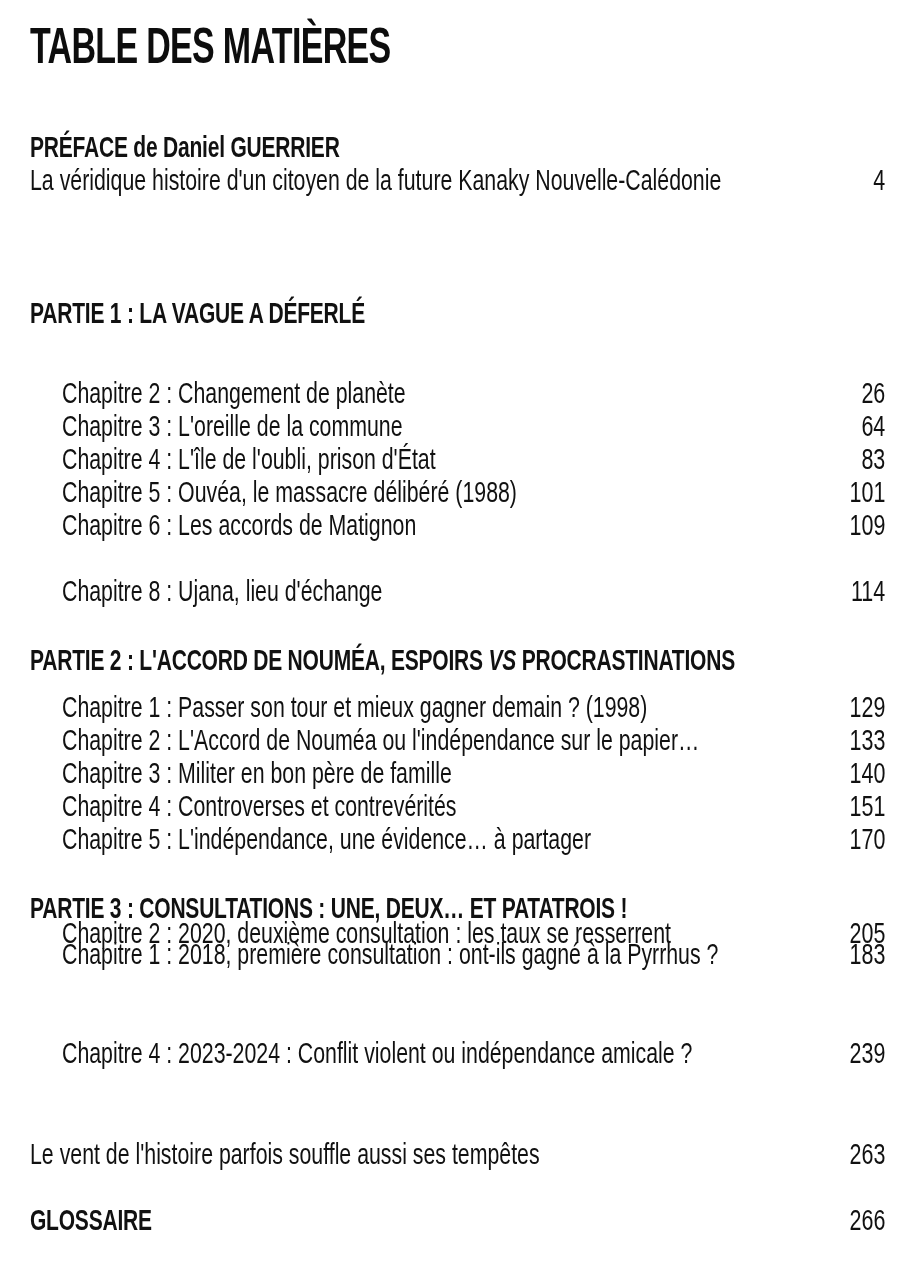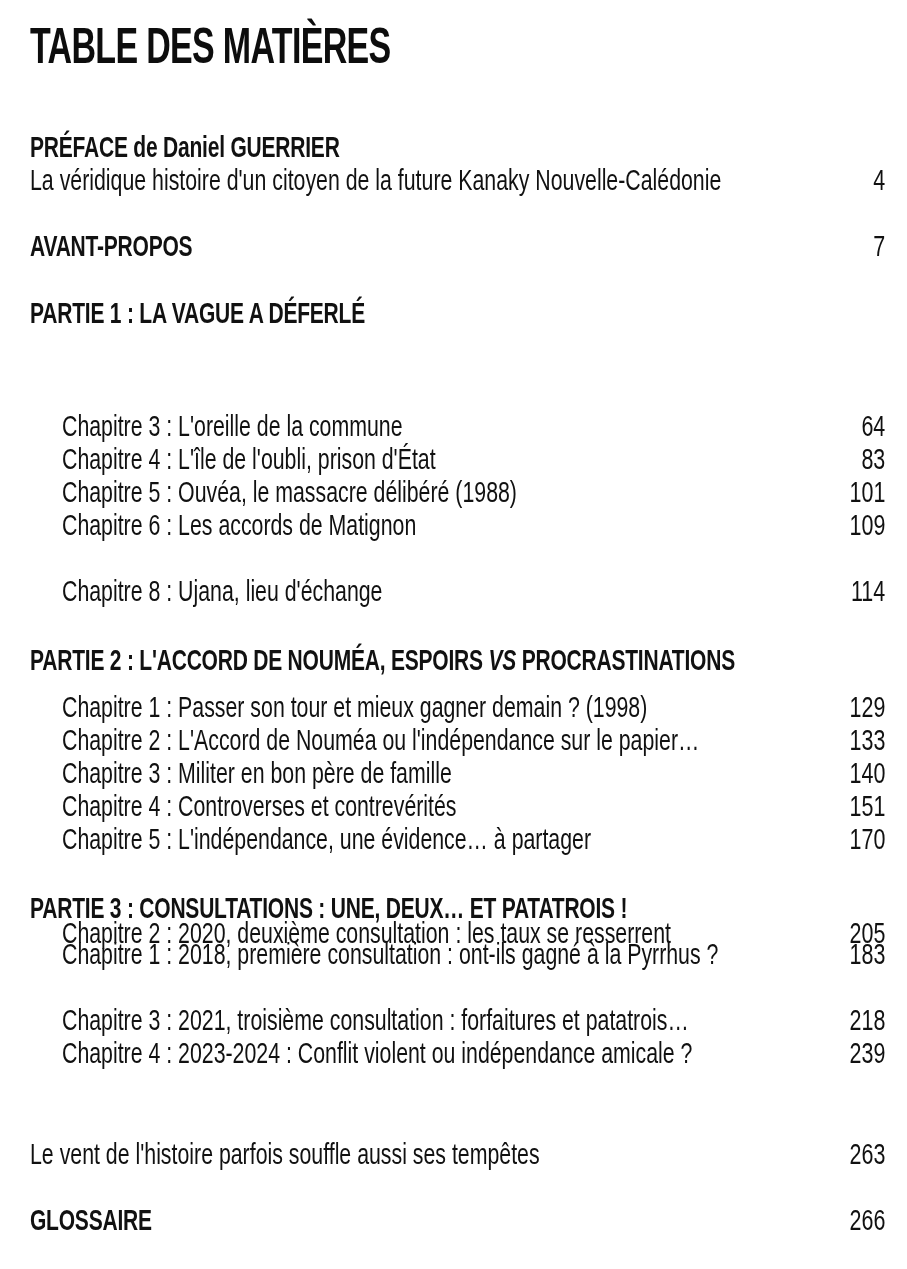--- a/index.html
+++ b/index.html
@@ -87,27 +87,27 @@
   <div class="title">TABLE DES MATIÈRES</div>
 
   <div class="row head" style="top:130px">
     <span class="label">PRÉFACE de Daniel GUERRIER</span>
   </div>
   <div class="row sub" style="top:163px">
     <span class="label">La véridique histoire d'un citoyen de la future Kanaky Nouvelle-Calédonie</span>
     <span class="page-num">4</span>
   </div>
 
-  <div class="row head" style="top:229px">
-    <span class="label">AVANT-PROPOS</span>
-    <span class="page-num">7</span>
-  </div>
 
   <div class="row head" style="top:296px">
     <span class="label">PARTIE 1 : LA VAGUE A DÉFERLÉ</span>
+  </div>
+  <div class="row chap" style="top:376px">
+    <span class="label">Chapitre 2 : Changement de planète</span>
+    <span class="page-num">26</span>
   </div>
   <div class="row chap" style="top:409px">
     <span class="label">Chapitre 3 : L'oreille de la commune</span>
     <span class="page-num">64</span>
   </div>
   <div class="row chap" style="top:442px">
     <span class="label">Chapitre 4 : L'île de l'oubli, prison d'État</span>
     <span class="page-num">83</span>
   </div>
   <div class="row chap" style="top:475px">
@@ -151,24 +151,20 @@
     <span class="label">PARTIE 3 : CONSULTATIONS : UNE, DEUX… ET PATATROIS !</span>
   </div>
   <div class="row chap" style="top:937px">
     <span class="label">Chapitre 1 : 2018, première consultation : ont-ils gagné à la Pyrrhus ?</span>
     <span class="page-num">183</span>
   </div>
   <div class="row chap" style="top:916px">
     <span class="label">Chapitre 2 : 2020, deuxième consultation : les taux se resserrent</span>
     <span class="page-num">205</span>
   </div>
-  <div class="row chap" style="top:1003px">
-    <span class="label">Chapitre 3 : 2021, troisième consultation : forfaitures et patatrois…</span>
-    <span class="page-num">218</span>
-  </div>
   <div class="row chap" style="top:1036px">
     <span class="label">Chapitre 4 : 2023-2024 : Conflit violent ou indépendance amicale ?</span>
     <span class="page-num">239</span>
   </div>
 
   <div class="row sub" style="top:1137px">
     <span class="label">Le vent de l'histoire parfois souffle aussi ses tempêtes</span>
     <span class="page-num">263</span>
   </div>
 

